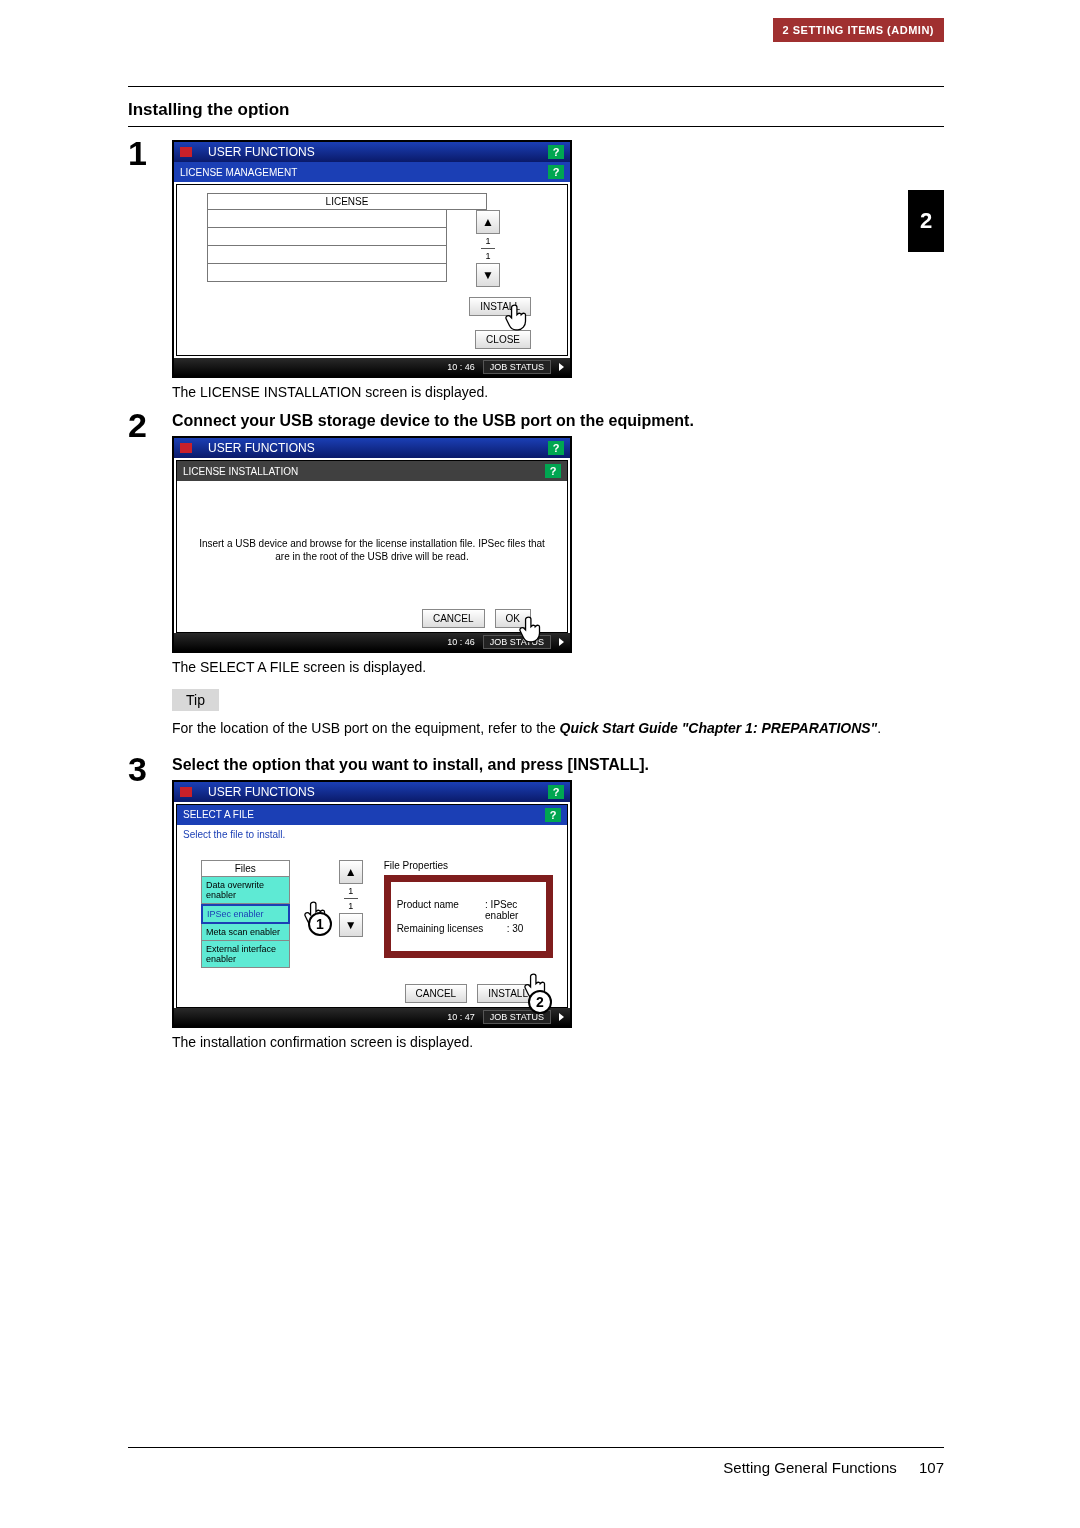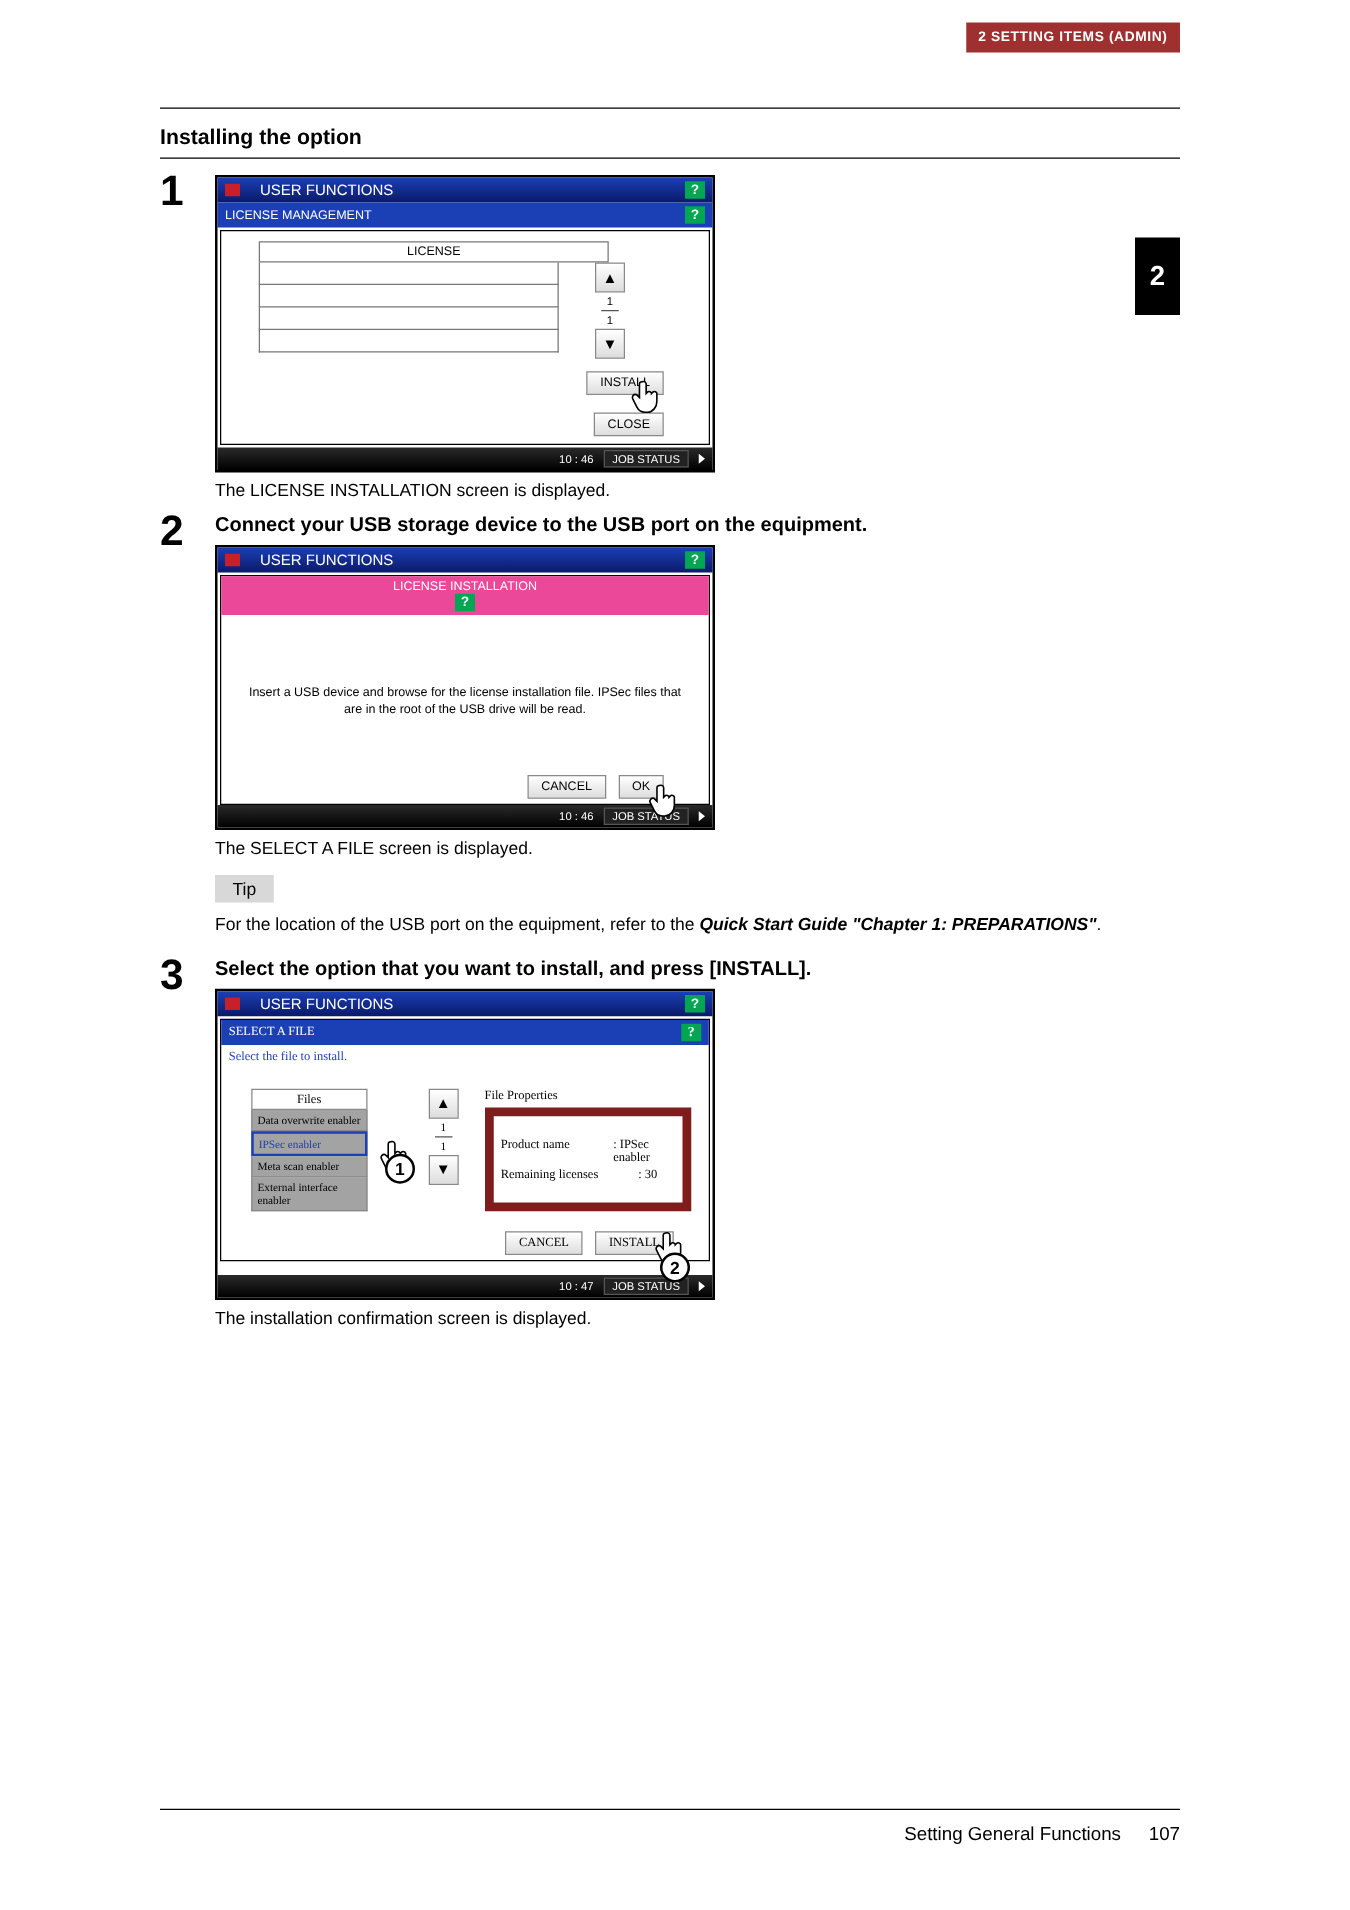--- a/index.html
+++ b/index.html
@@ -225,21 +225,21 @@
     display:flex;
     padding: 10px 14px 10px 24px;
     gap: 21px;
   }
   .files-col { width: 160px; }
   .files-head {
     border:1px solid #888; text-align:center; padding:2px; font-size:10px;
   }
   .file-item {
     border:1px solid #888; border-top:none; padding:3px 4px; font-size:9px;
-    background:#a3a3a3;
+    background:#5eead4;
   }
   .file-item.sel { border:2px solid #1b3fb5; color:#1b3fb5; }
   .propcol { flex:1; font-size:10px; }
   .proprow { display:flex; padding:1px 0; }
   .proprow .k { width:110px; }
   .instr-line { color:#1b3fb5; font-size:10px; padding:4px 6px 10px; }
   
   .footer-line {
     position:absolute;
     left:128px; right:136px;
@@ -334,21 +334,21 @@
 
       <div class="panel">
         <div class="titlebar">
           <span class="tleft">
               <span class="redsq"></span>
               <span>USER FUNCTIONS</span>
             </span>
           <span class="help-sq">?</span>
         </div>
         <div class="panel-inner" style="margin-bottom:0;">
-          <div class="breadcrumb" style="background:#ec4899;flex-direction:column;">
+          <div class="breadcrumb" style="background:#404040;">
             <span>LICENSE  INSTALLATION</span>
             <span class="help-sq">?</span>
           </div>
           <div class="msg-center">Insert a USB device and browse for the license installation file. IPSec files that are in the root of the USB drive will be read.</div>
           <div class="btnrow-right" style="position:relative;">
             <span class="btn">CANCEL</span>
             <span class="btn">OK</span>
             <div class="pointer" style="right:22px; top:12px;">
               <svg viewBox="0 0 24 28">
                   <path d="M9 2c1 0 2 1 2 2v7l1-1c1-1 3 0 3 1l1-1c1-1 3 0 3 1v6c0 4-3 8-7 8h-2c-3 0-5-2-6-4l-3-6c-1-2 1-4 3-3l2 2V4c0-1 1-2 3-2z" fill="#fff" stroke="#000" stroke-width="1.2"></path>
@@ -380,21 +380,21 @@
       <div class="step-heading">Select the option that you want to install, and press [INSTALL].</div>
 
       <div class="panel" style="position:relative;">
         <div class="titlebar">
           <span class="tleft">
               <span class="redsq"></span>
               <span>USER FUNCTIONS</span>
             </span>
           <span class="help-sq">?</span>
         </div>
-        <div class="panel-inner" style="margin-bottom:11px;font-family:Liberation Serif, serif;">
+        <div class="panel-inner" style="margin-bottom:0;">
           <div class="breadcrumb">
             <span>SELECT A FILE</span>
             <span class="help-sq">?</span>
           </div>
           <div class="instr-line">Select the file to install.</div>
           <div class="filesel">
             <div class="files-col">
               <div class="files-head">Files</div>
               <div class="file-item">Data overwrite enabler</div>
               <div class="file-item sel">IPSec enabler</div>

